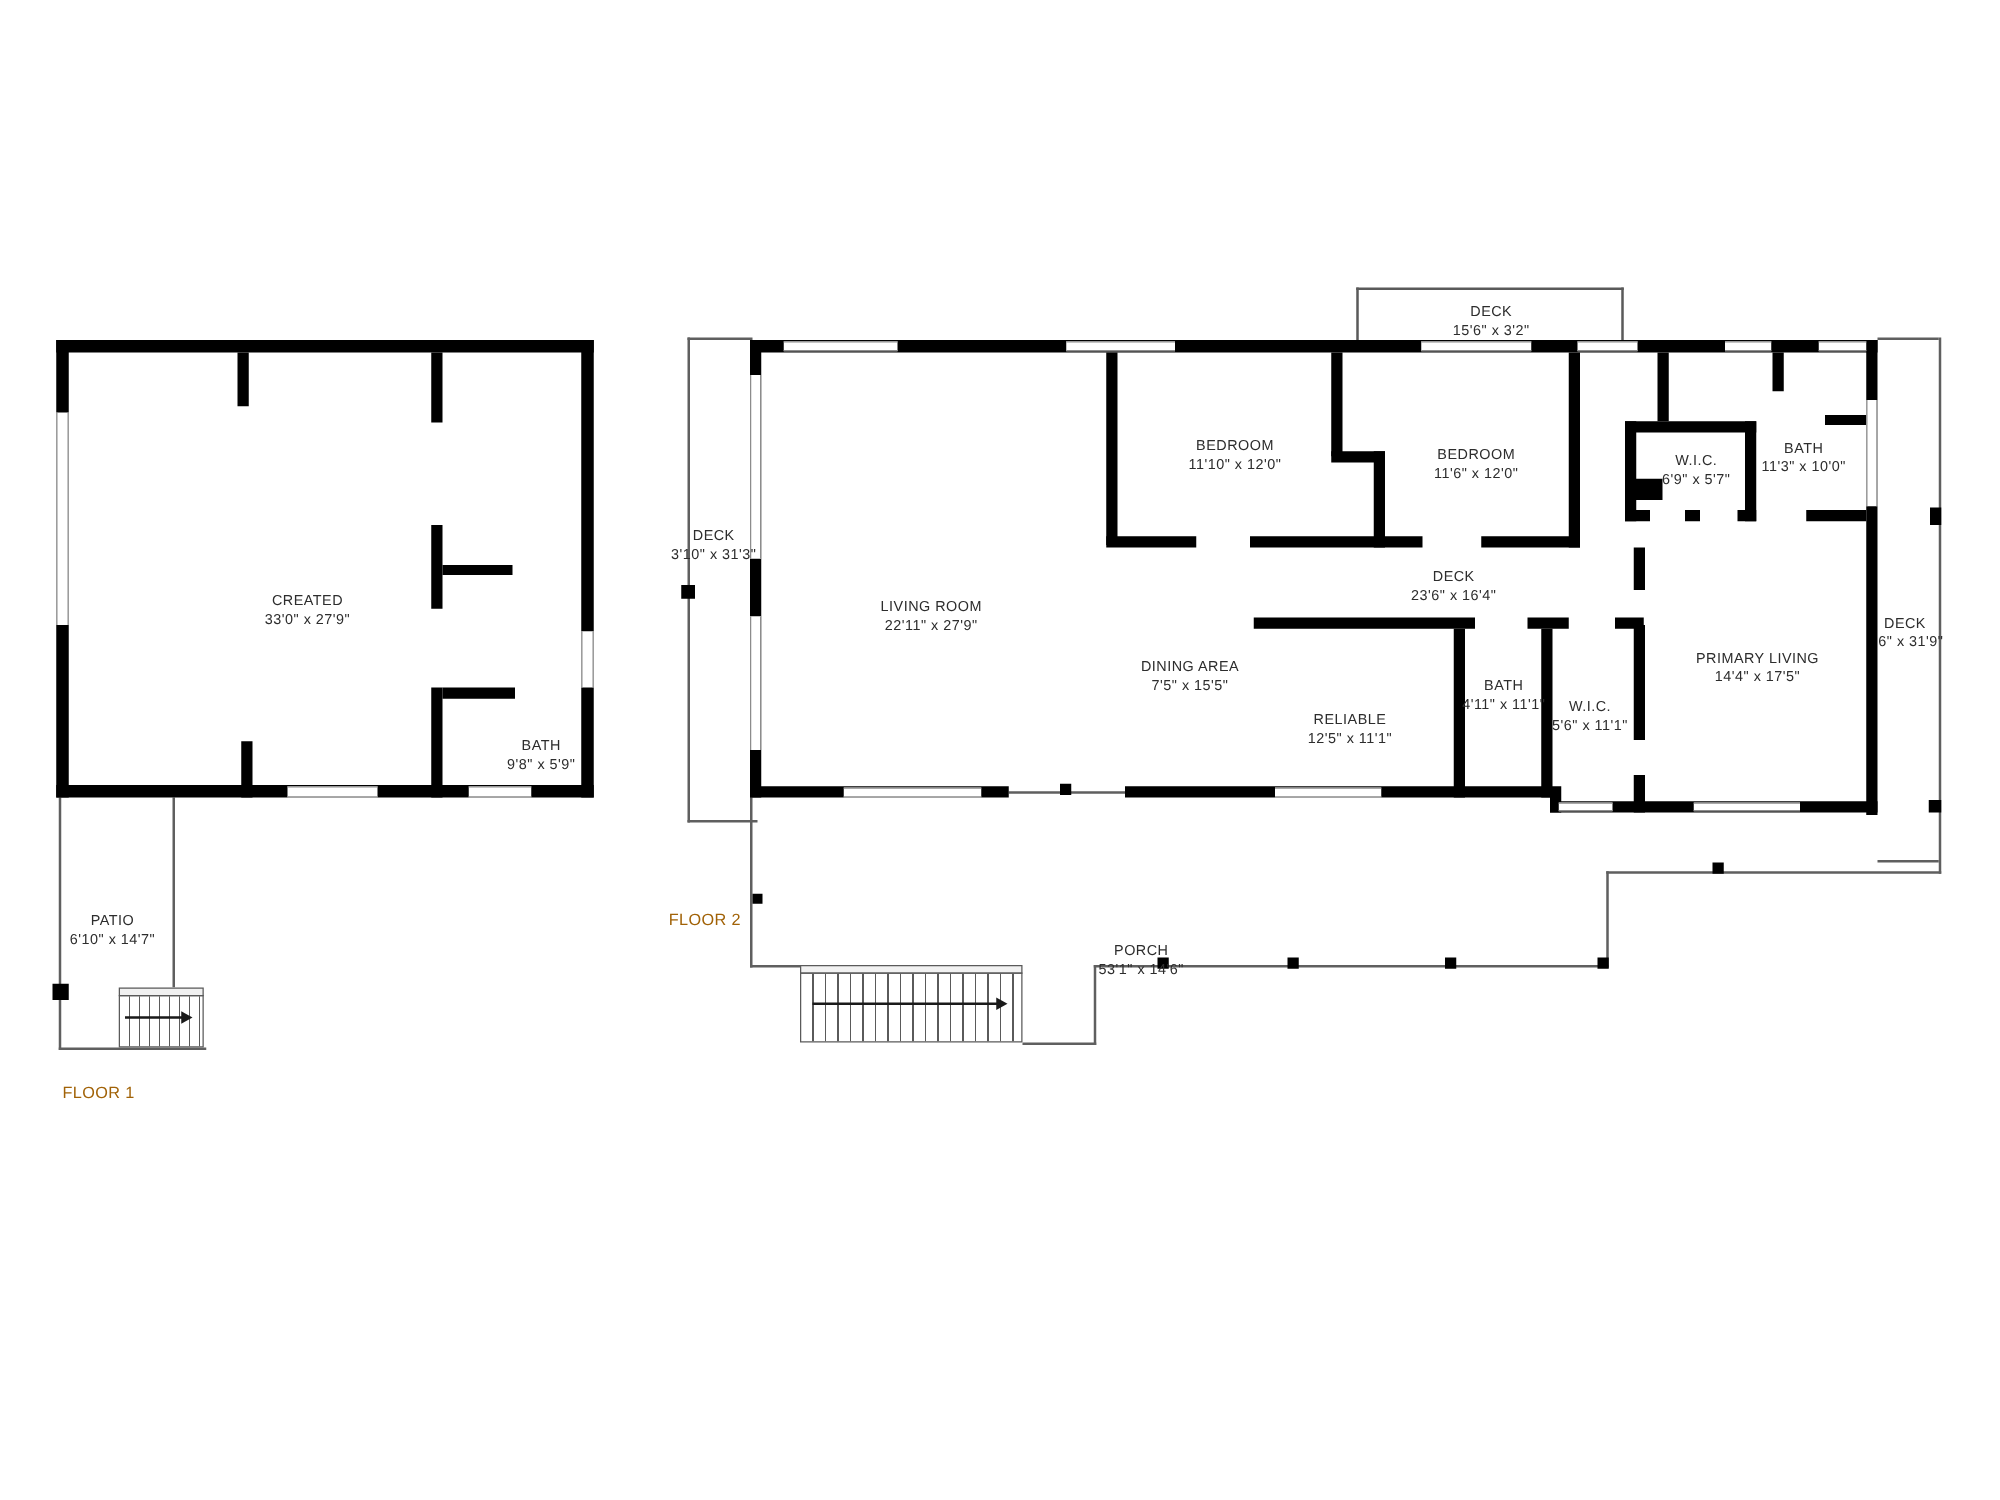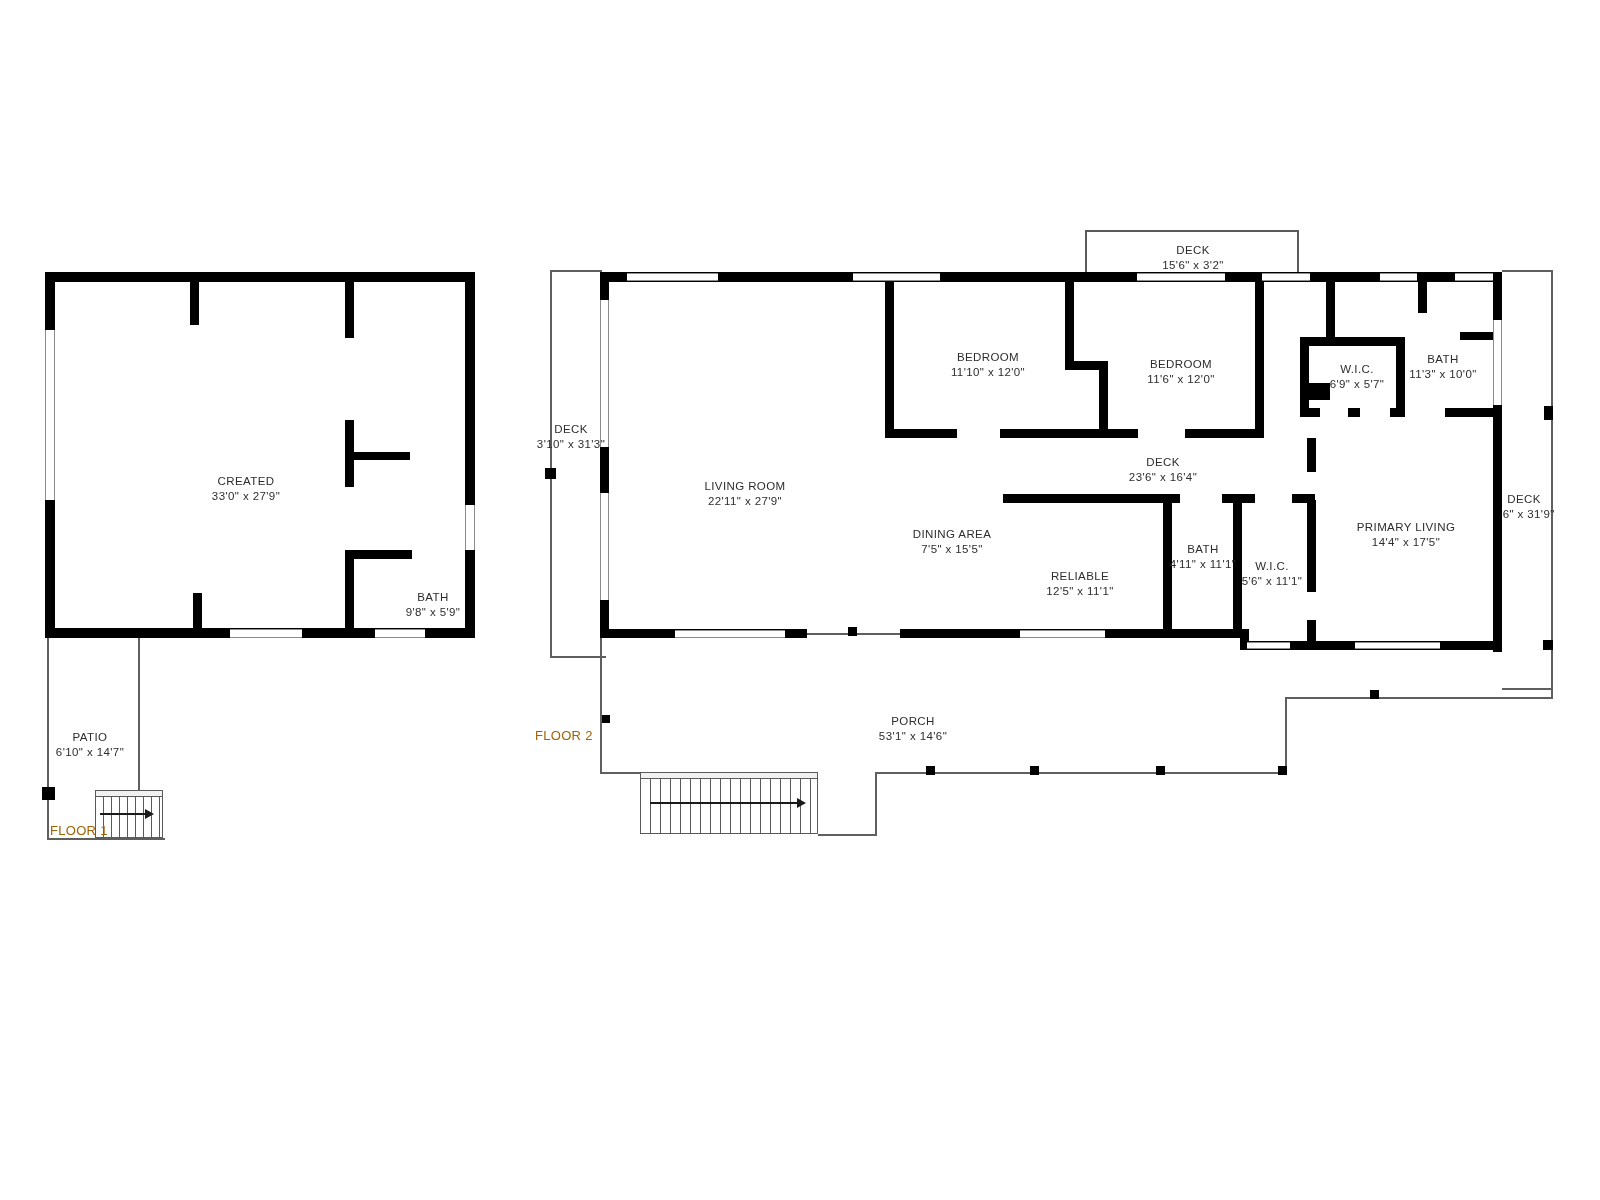--- a/index.html
+++ b/index.html
@@ -217,21 +217,21 @@
     <div class="dm">5'6" x 11'1"</div>
   </div>
   <div class="lbl" style="left:1406px;top:520px">
     <div>PRIMARY LIVING</div>
     <div class="dm">14'4" x 17'5"</div>
   </div>
   <div class="lbl under" style="left:1524px;top:492px">
     <div>DECK</div>
     <div class="dm">3'6" x 31'9"</div>
   </div>
-  <div class="lbl" style="left:913px;top:714px">
+  <div class="lbl" style="left:913px;top:754px">
     <div>PORCH</div>
     <div class="dm">53'1" x 14'6"</div>
   </div>
 
-  <div class="floor-lbl" style="left:50px;top:823px">FLOOR 1</div>
+  <div class="floor-lbl" style="left:50px;top:866px">FLOOR 1</div>
   <div class="floor-lbl" style="left:535px;top:728px">FLOOR 2</div>
 
 </div>
 
 </body></html>

